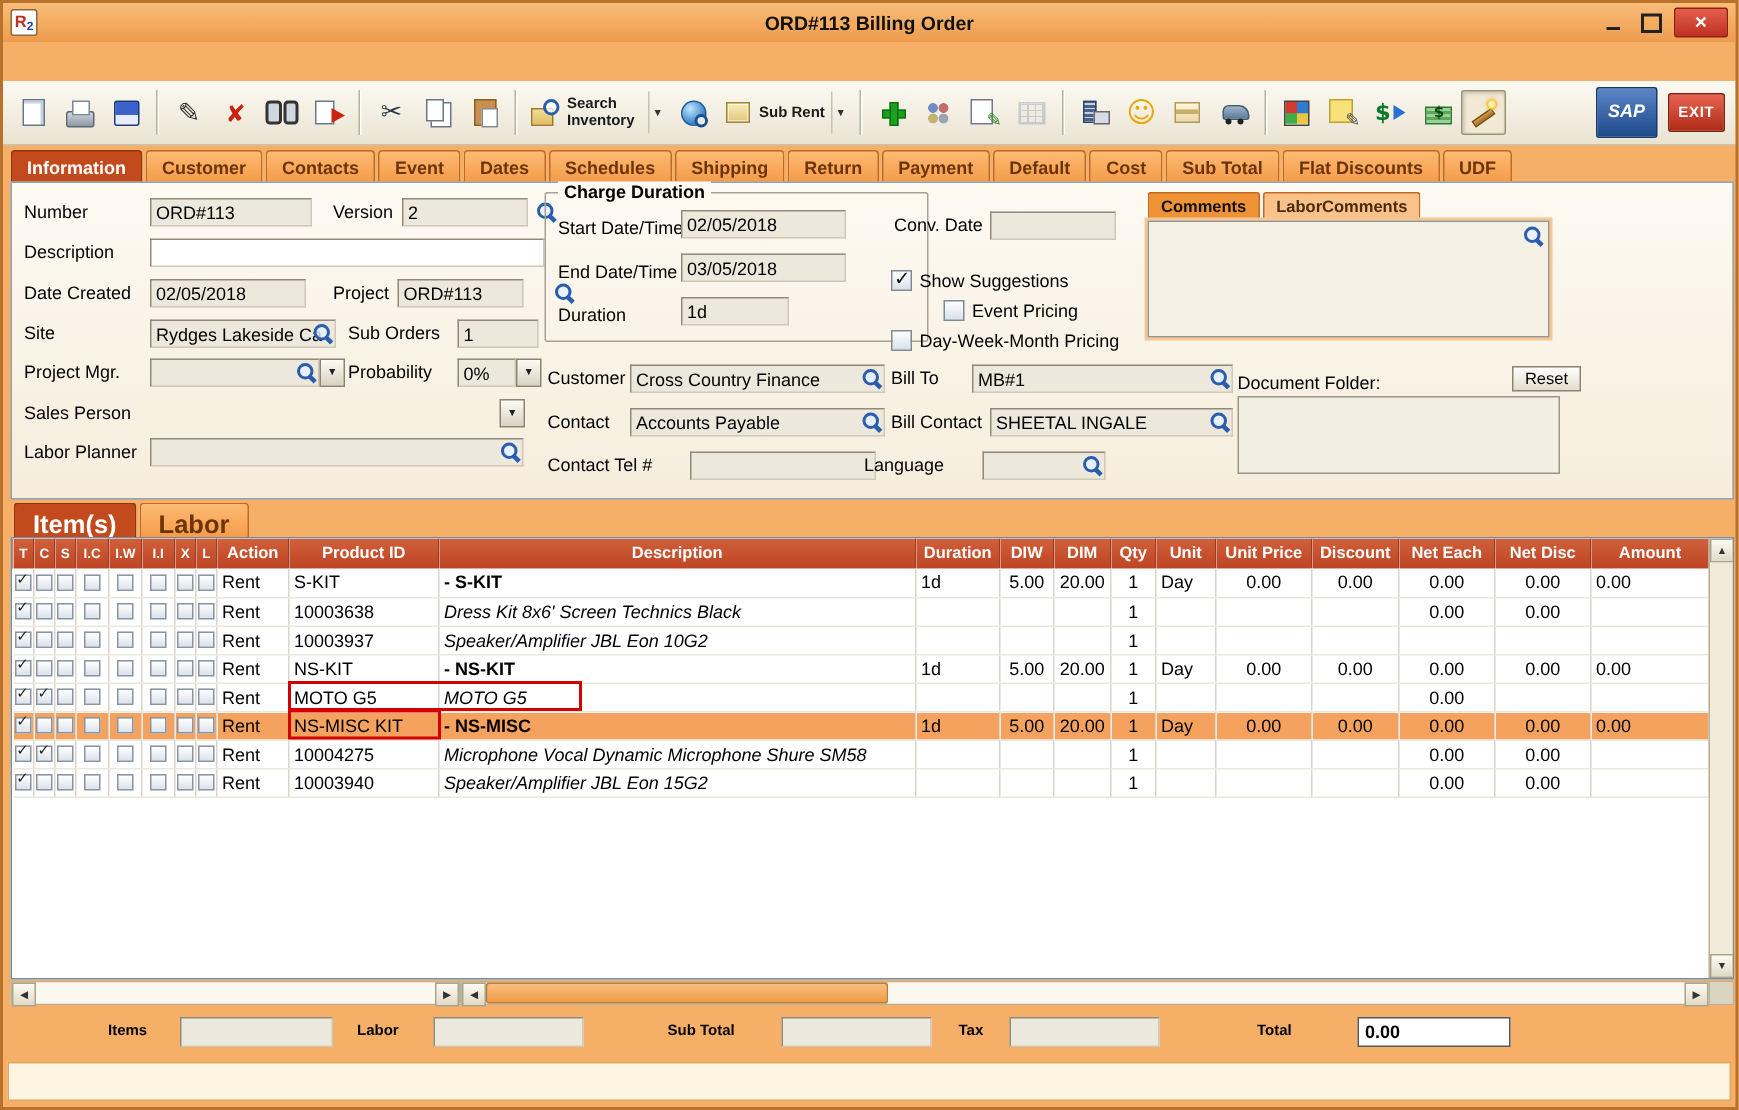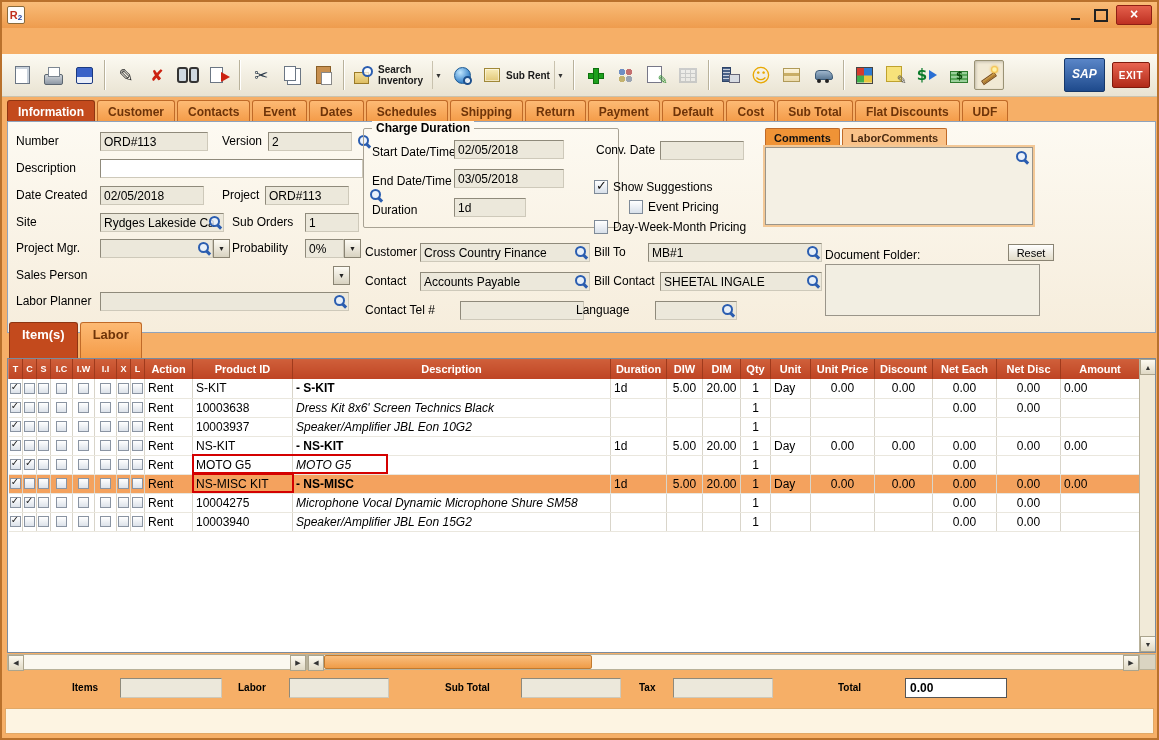--- a/index.html
+++ b/index.html
@@ -112,21 +112,21 @@
 .ctab.active{background:#EF9336;color:#111}
 .ctab.inactive{background:#FAC288;color:#4A2A10}
 .carea{position:absolute;background:#F4F0E4;border:1px solid #9A958A;box-shadow:0 0 0 2px #F3C896}
 .carea .mag{position:absolute;right:3px;top:3px}
 .btn{position:absolute;background:linear-gradient(#FFFFFF,#E2DCC9);border:1px solid #8A8473;font-size:11px;display:flex;align-items:center;justify-content:center}
 .dfarea{position:absolute;background:#F2EEE2;border:1px solid #9A958A}
 
 
 .items-panel{position:absolute;left:5px;top:335px;width:1149px;height:333px}
 .items-tabs{position:absolute;left:2px;top:0;height:21px;display:flex;gap:2px;align-items:flex-end}
-.itab{height:36px;padding:4px 12px 0;font-size:13px;font-weight:bold;color:#6E3409;background:linear-gradient(#FDBA74,#F49C49);border:1px solid #C06A28;border-bottom:none;border-radius:3px 3px 0 0}
+.itab{height:23px;padding:4px 12px 0;font-size:17px;font-weight:bold;color:#6E3409;background:linear-gradient(#FDBA74,#F49C49);border:1px solid #C06A28;border-bottom:none;border-radius:3px 3px 0 0}
 .itab.active{background:#C34A1D;color:#FFF;border-color:#8E3512}
 .gridwrap{position:absolute;left:0;top:21px;width:1149px;height:295px;background:#FFF;border:1px solid #7A8B9E;overflow:hidden}
 table{border-collapse:collapse;table-layout:fixed;width:1131px}
 th{height:20px;background:linear-gradient(#D0603A,#BE4424);color:#FFF;font-weight:bold;font-size:11px;border-right:1px solid #A03A1C;border-left:1px solid #DE7E58;padding:0 2px;white-space:nowrap;overflow:hidden;text-align:center}
 th.ch{font-size:9px;padding:0}
 td{height:19px;font-size:12px;border-right:1px solid #D9D5CA;border-bottom:1px solid #EAE7DE;padding:0 3px;white-space:nowrap;overflow:hidden}
 td.cbc{padding:0;text-align:center;vertical-align:middle}
 .cb{width:11px;height:11px;margin:0 auto;border:1px solid #8A94A2;background:linear-gradient(#FFF,#DCE2EA);position:relative}
 .cb.checked::before{content:"✓";position:absolute;left:0;top:-3px;font-size:10px;font-weight:bold;color:#222}
 tr.hl td{background:#F4A25E}
@@ -153,20 +153,21 @@
 
 .statusbar{position:absolute;left:3px;top:706px;width:1149px;height:26px;background:#FDF4E2;border:1px solid #E2A866}
 </style>
 </head>
 <body>
 
 <div class="window">
 
   <div class="titlebar">
     <div class="app-icon"></div>
+    <div class="title">ORD#113 Billing Order</div>
     <div class="win-controls">
       <div class="wbtn min"></div>
       <div class="wbtn max"></div>
       <div class="wbtn close"></div>
     </div>
   </div>
 
 
   <div class="toolbar">
       <div class="tbtn tbtn-new-document">

